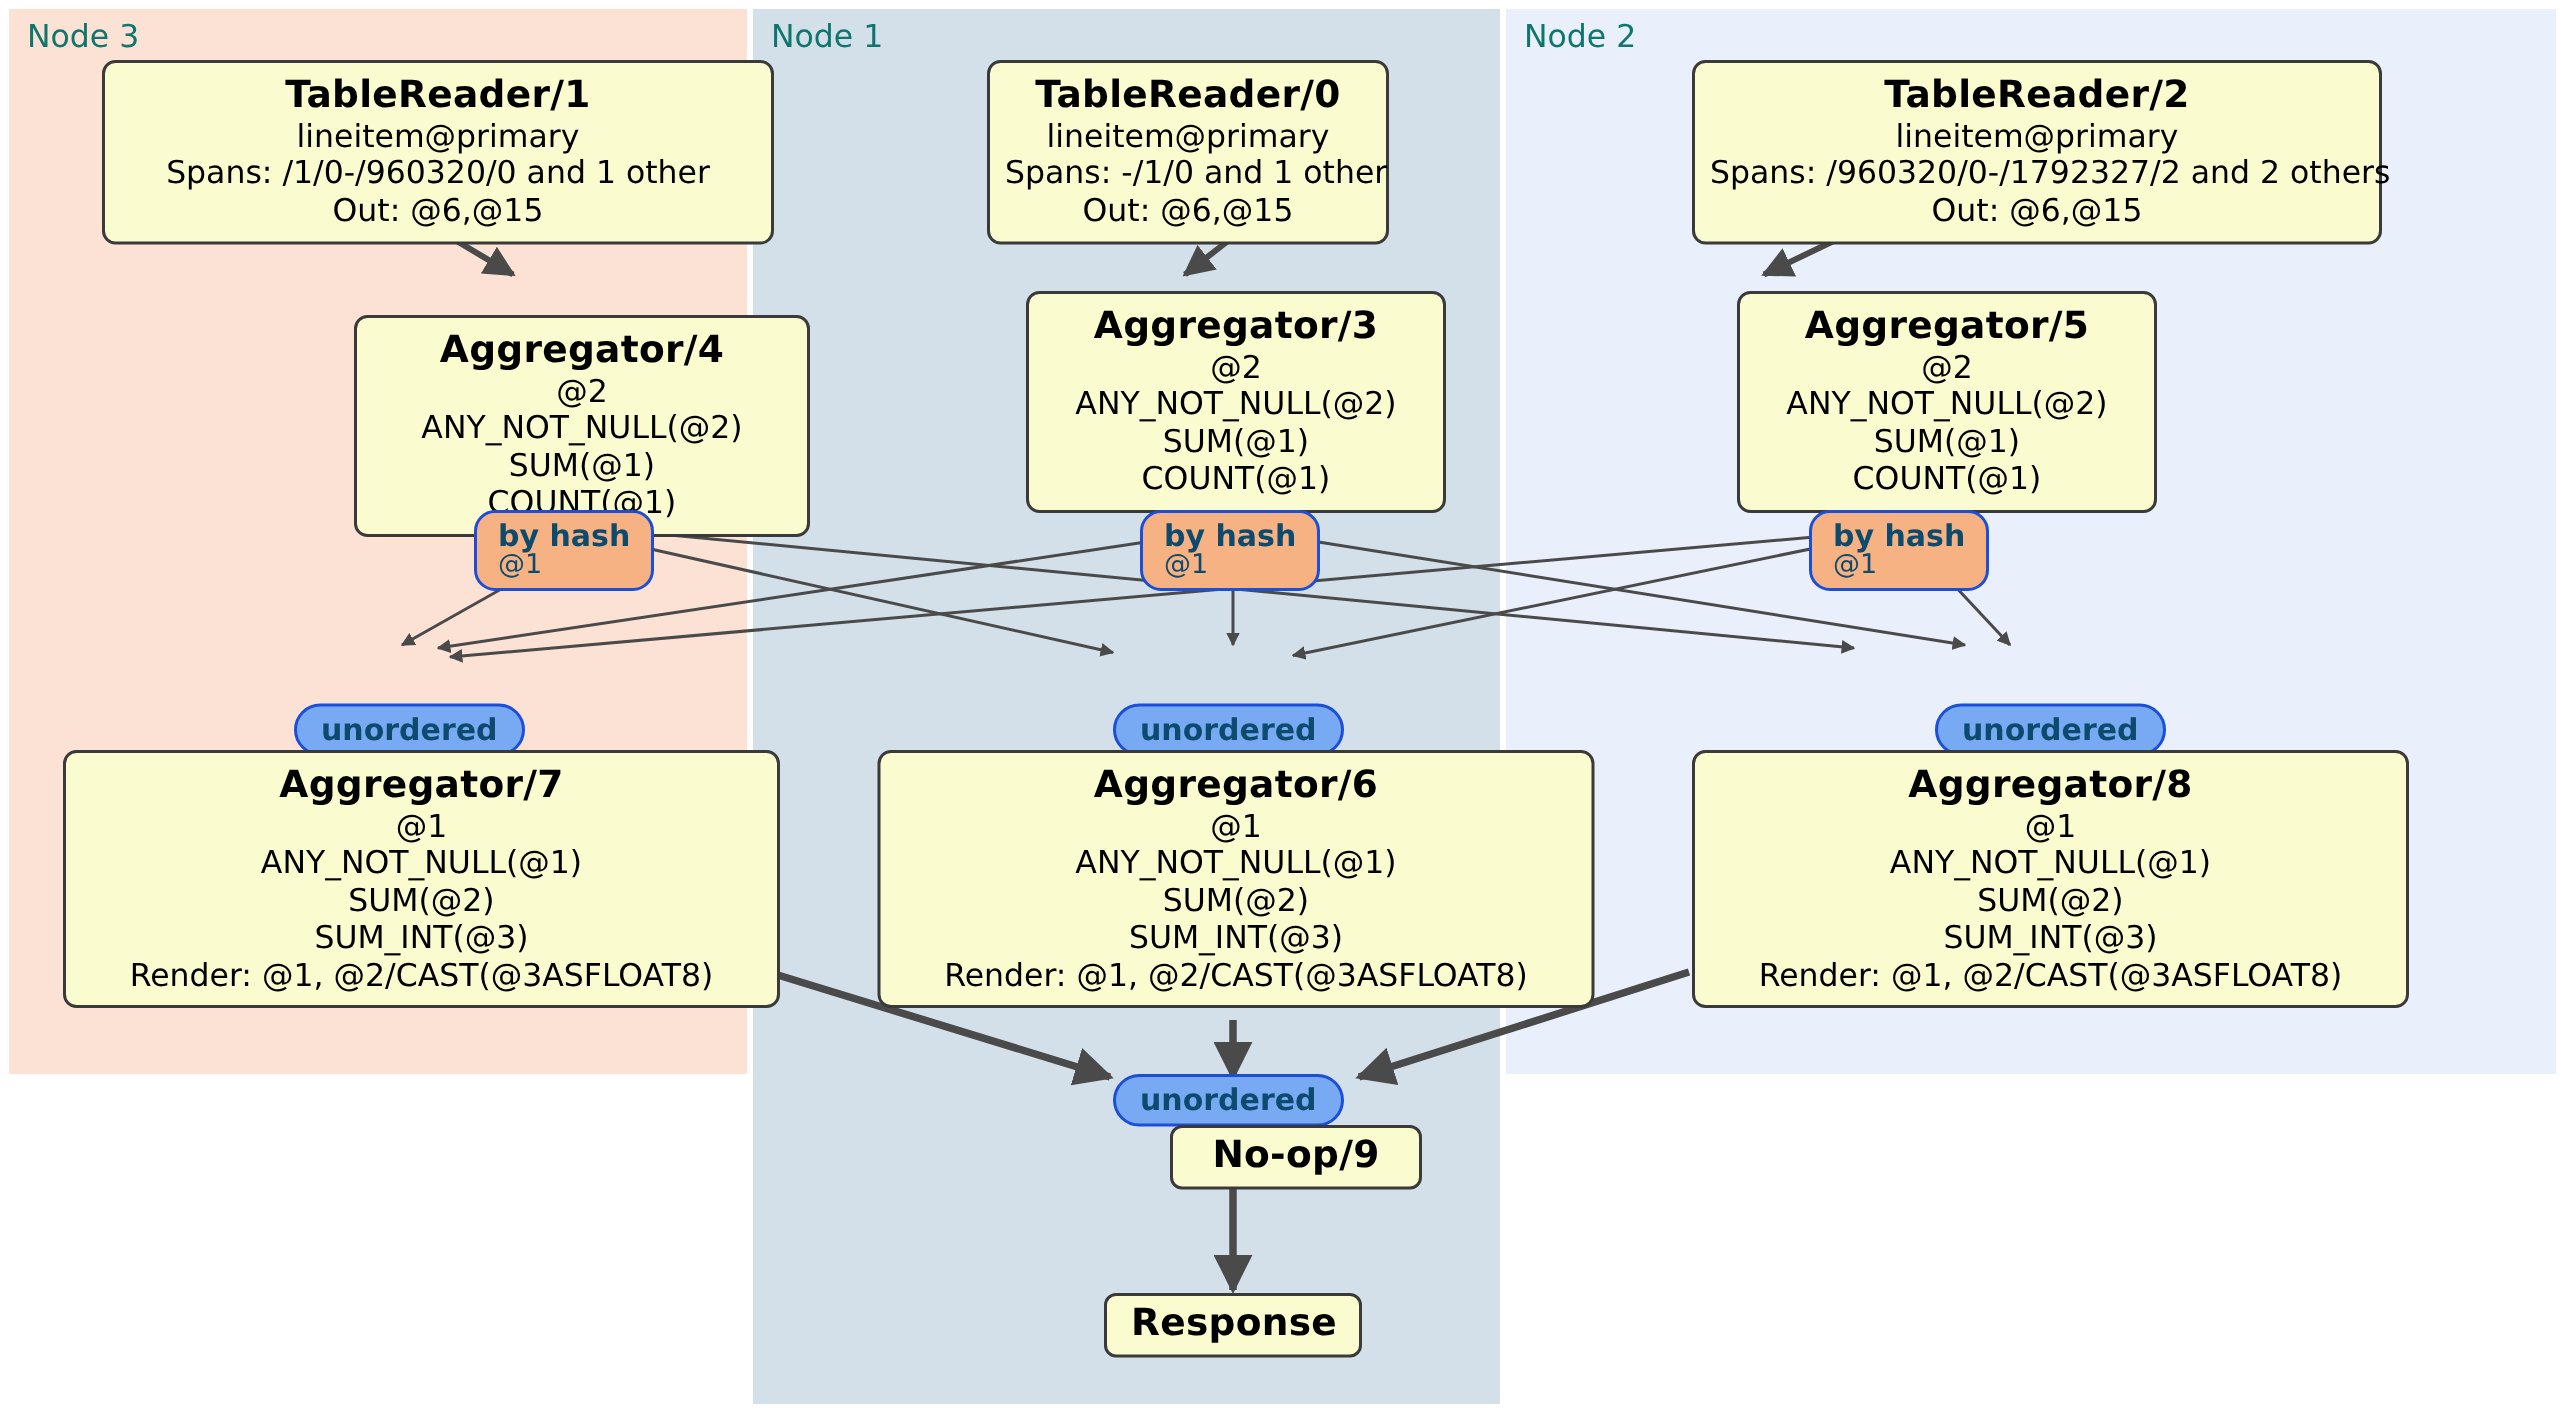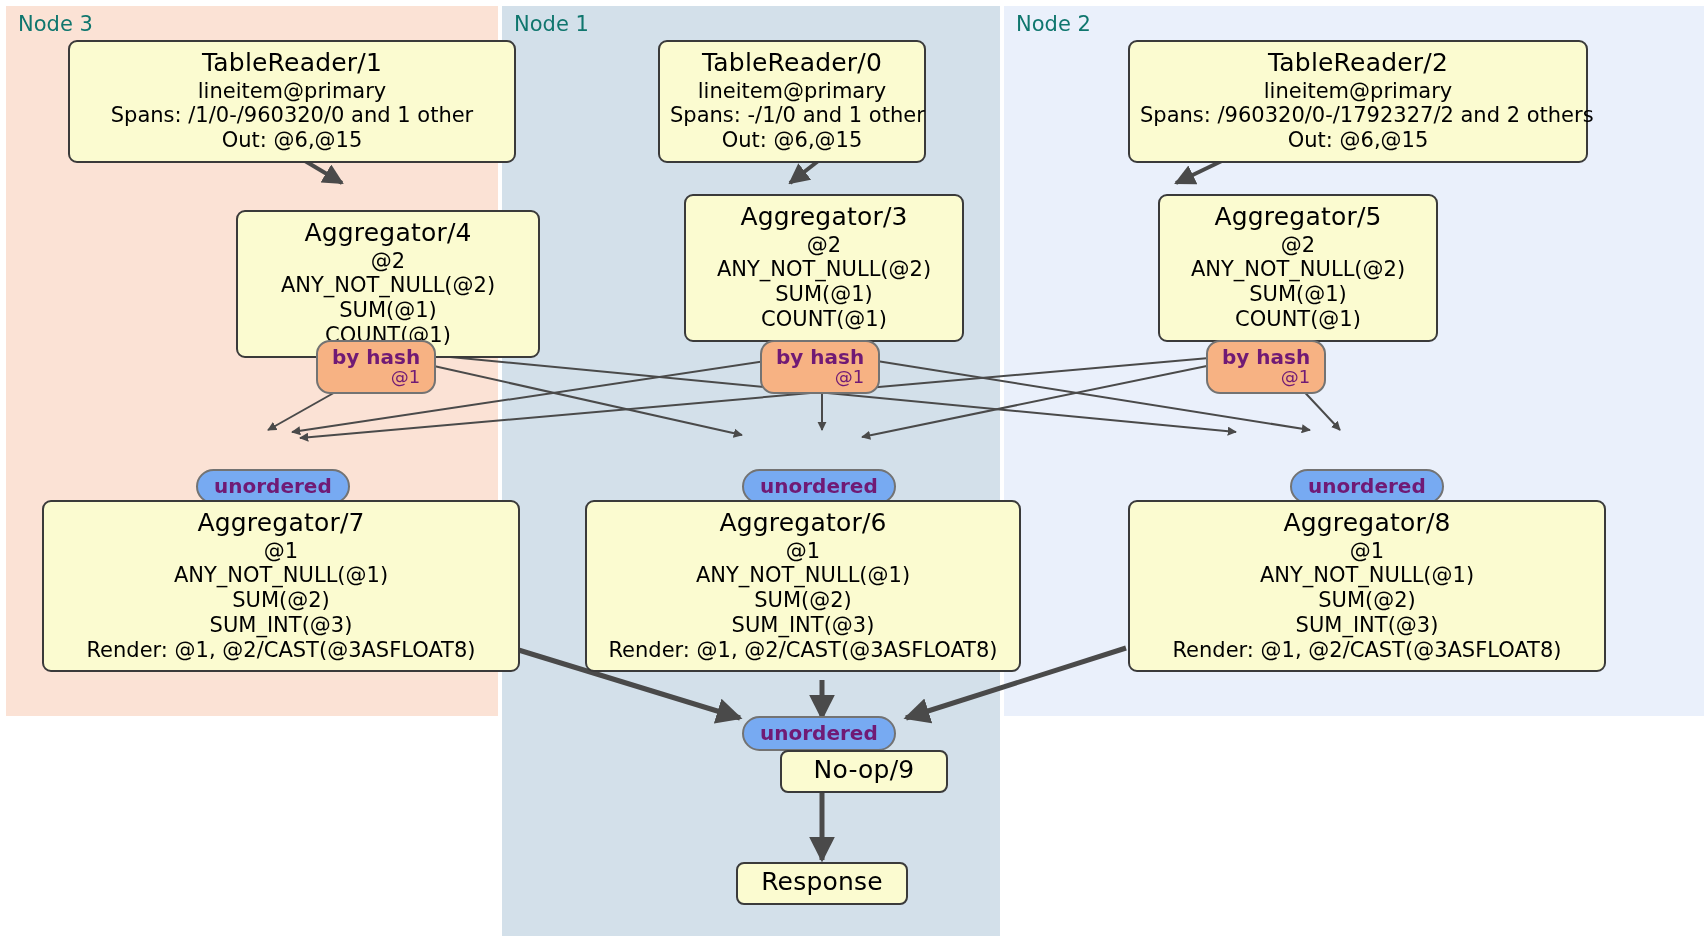--- a/index.html
+++ b/index.html
@@ -40,43 +40,43 @@
     border: 2px solid #3a3a3a;
     border-radius: 9px;
     text-align: center;
     padding: 6px 10px 8px 10px;
     color: #000;
     font-size: 21px;
     line-height: 1.16;
     white-space: nowrap;
   }
   .proc .ttl {
-    font-weight: normal;
+    font-weight: bold;
     font-size: 25px;
     line-height: 1.22;
     letter-spacing: .2px;
   }
   .proc .ln {
     font-size: 21px;
     line-height: 1.18;
   }
 
   
   .proc.compact {
     padding: 3px 16px 5px 16px;
     border-radius: 8px;
   }
 
   
   .pill {
     position: absolute;
     box-sizing: border-box;
-    border: 2px solid #737373;
-    text-align: right;
-    color: #701a75;
+    border: 2px solid #1d4ed8;
+    text-align: left;
+    color: #0c4a6e;
     white-space: nowrap;
     line-height: 1.1;
   }
   .pill .pl-main {
     font-weight: bold;
     font-size: 20px;
   }
   .pill .pl-sub {
     font-size: 18px;
     display: block;
@@ -222,21 +222,21 @@
 
   <div class="proc" style="left:42px; top:500px; width:478px;">
     <div class="ttl">Aggregator/7</div>
     <div class="ln">@1</div>
     <div class="ln">ANY_NOT_NULL(@1)</div>
     <div class="ln">SUM(@2)</div>
     <div class="ln">SUM_INT(@3)</div>
     <div class="ln">Render: @1, @2/CAST(@3ASFLOAT8)</div>
   </div>
 
-  <div class="proc" style="left:585px; top:500px; width:436px;">
+  <div class="proc" style="left:585px; top:500px; width:478px;">
     <div class="ttl">Aggregator/6</div>
     <div class="ln">@1</div>
     <div class="ln">ANY_NOT_NULL(@1)</div>
     <div class="ln">SUM(@2)</div>
     <div class="ln">SUM_INT(@3)</div>
     <div class="ln">Render: @1, @2/CAST(@3ASFLOAT8)</div>
   </div>
 
   <div class="proc" style="left:1128px; top:500px; width:478px;">
     <div class="ttl">Aggregator/8</div>

